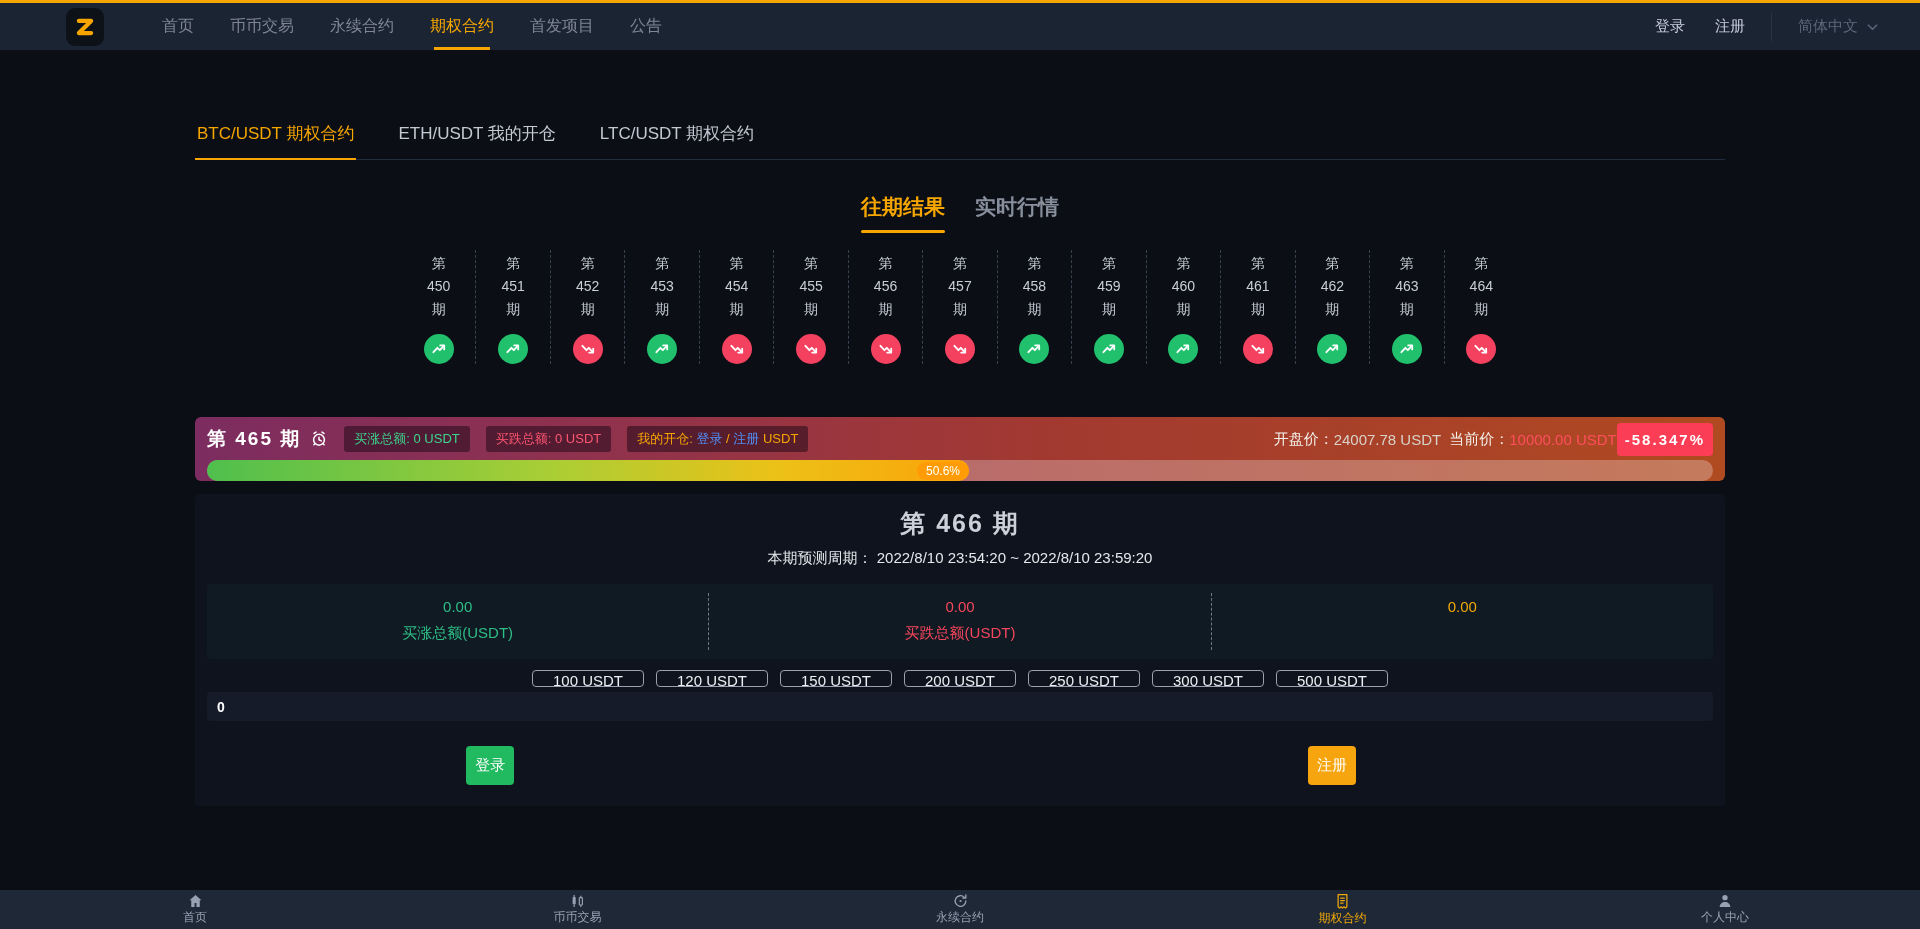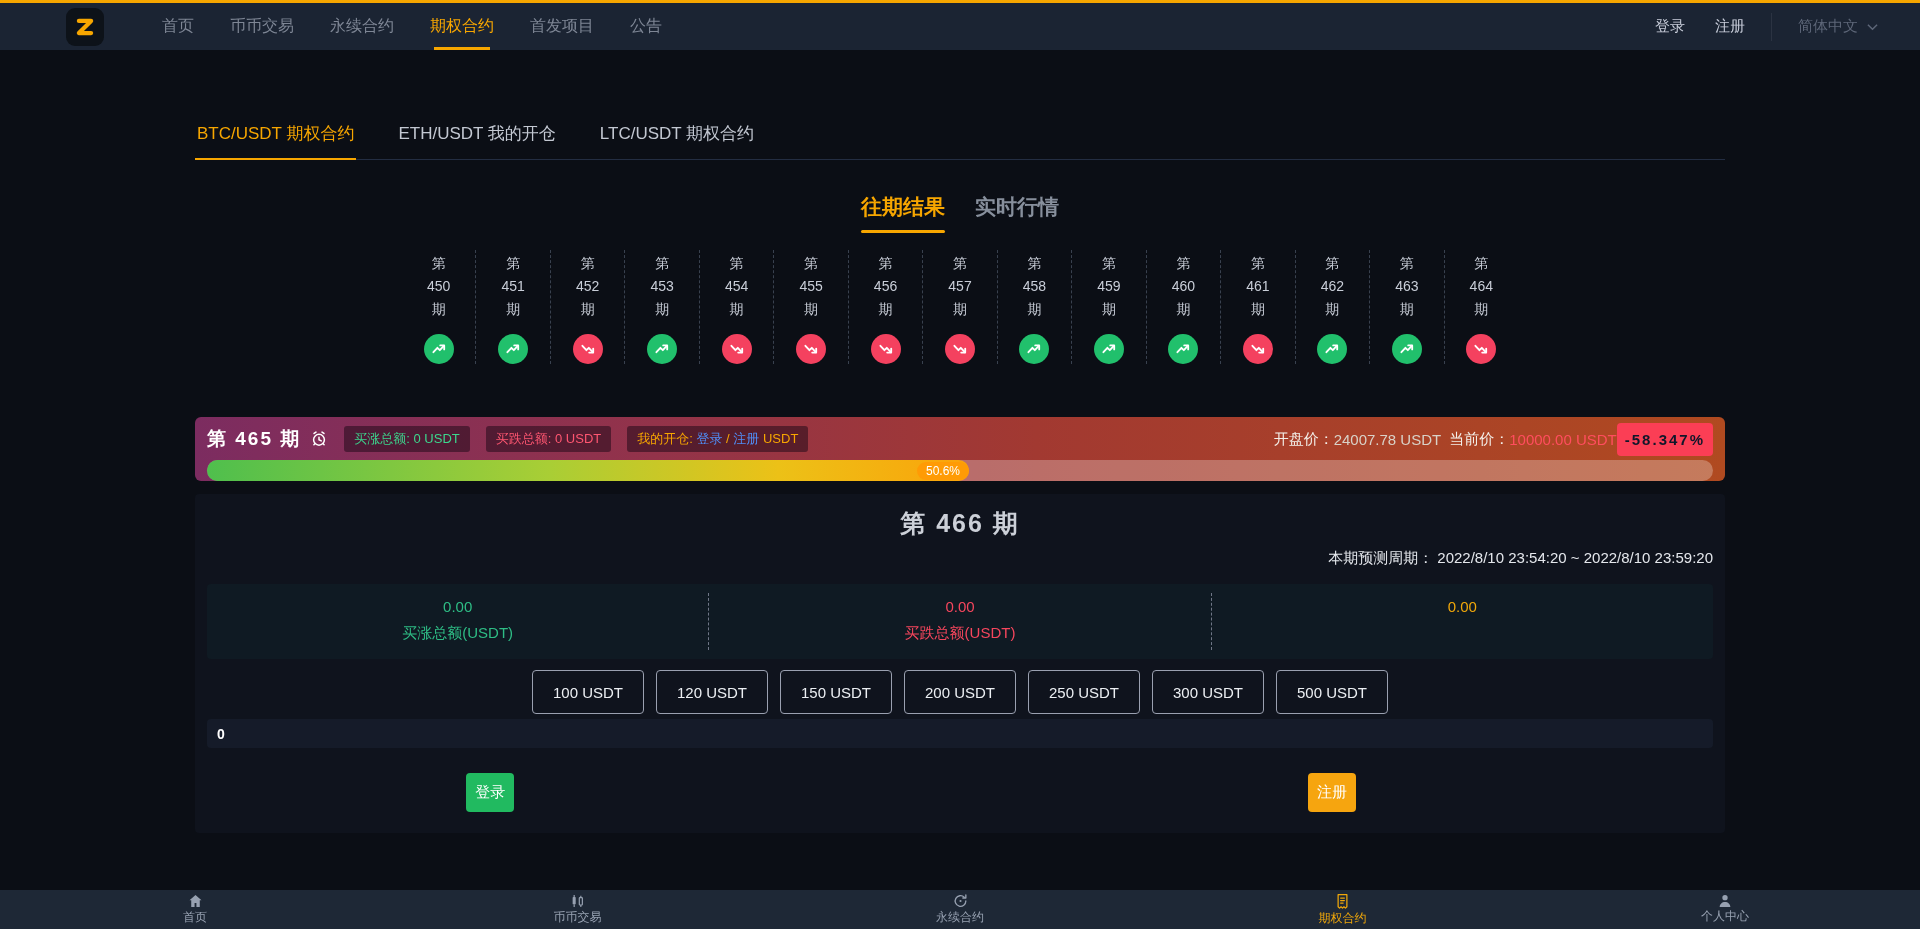--- a/index.html
+++ b/index.html
@@ -48,55 +48,55 @@
   .banner-title { font-size:19px; font-weight:bold; color:#fff; letter-spacing:2px; display:flex; gap:9px; align-items:center; white-space:nowrap; }
   .badge { background:rgba(24,6,20,0.5); border-radius:3px; padding:4px 10px; font-size:13px; white-space:nowrap; }
   .badge.up-badge { color:#3cd68d; }
   .badge.down-badge { color:#ff5671; }
   .badge.pos-badge { color:#f7a600; }
   .badge .link { color:#4f8ef7; cursor:pointer; }
   .banner-info { margin-left:auto; display:flex; align-items:center; font-size:15px; white-space:nowrap; }
   .info-label { color:#f3efe9; }
   .open-value { color:#d9d2c8; margin-right:8px; }
   .cur-value { color:#ff4d5e; }
-  .change-badge { background:#fb3e55; color:#0f172a; border-radius:4px; padding:8px 8px; font-weight:bold; letter-spacing:2px; font-size:15px; }
+  .change-badge { background:#fb3e55; color:#ffffff; border-radius:4px; padding:8px 8px; font-weight:bold; letter-spacing:2px; font-size:15px; }
   .progress-track { margin-top:8px; height:21px; border-radius:11px; background:rgba(255,255,255,0.27); }
   .progress-fill { height:100%; border-radius:11px; display:flex; align-items:center; justify-content:flex-end;
     background:linear-gradient(90deg,#4fbf4d 0%,#a9ce35 45%,#ecc117 75%,#fba30a 100%); }
   .progress-label { background:#ff9b05; border-radius:11px; padding:2px 9px; font-size:12px; color:#fff; white-space:nowrap; }
   
   .panel { margin-top:13px; background:#0f131d; border-radius:4px; padding:13px 12px 20px; }
   .panel-title { text-align:center; font-size:25px; font-weight:bold; color:#ccd0d8; letter-spacing:2px; }
-  .panel-sub { text-align:right; font-size:15px; color:#e4e7ec; margin-top:9px; }
+  .panel-sub { text-align:center; font-size:15px; color:#e4e7ec; margin-top:9px; }
   .stats { margin-top:16px; background:#0f1a23; border-radius:4px; display:flex; padding:9px 0; }
   .stat { flex:1; text-align:center; font-size:15px; padding:5px 0 7px; }
   .stat + .stat { border-left:1px dashed #6f7787; }
   .stat-label { margin-top:9px; }
   .stat.green { color:#2ebd85; }
   .stat.red { color:#f6465d; }
   .stat.orange { color:#f0a70a; }
   .amounts { margin-top:11px; display:flex; justify-content:center; gap:12px; }
-  .amount-btn { width:112px; height:44px; border:1px solid #9aa0b0; border-radius:4px; color:#eceff3;
+  .amount-btn { width:112px; height:17px; border:1px solid #9aa0b0; border-radius:4px; color:#eceff3;
     font-size:15px; background:transparent; cursor:pointer; font-family:inherit; }
   .bet-input { display:block; width:100%; margin-top:5px; height:29px; background:#151b29; border:none; outline:none;
     border-radius:4px; color:#fff; font-size:14px; font-weight:bold; padding:0 10px; font-family:inherit; }
   .actions { margin-top:25px; position:relative; height:40px; }
   .action-btn { position:absolute; top:0; transform:translateX(-50%); min-width:47px; height:39px; border:none;
     border-radius:4px; color:#fff; font-size:15px; cursor:pointer; font-family:inherit; padding:0 9px; }
   .login-btn { left:18.8%; background:#21ba60; }
   .register-btn { left:74.7%; background:#f6a50f; }
   
   .footer { position:absolute; left:0; bottom:0; width:100%; height:39px; background:#1e2836; }
   .footer-inner { width:1530px; margin:0 auto; position:relative; height:100%; }
   .footer-item { position:absolute; top:3px; transform:translateX(-50%); display:flex; flex-direction:column;
     align-items:center; color:#97a1b1; font-size:12px; cursor:pointer; white-space:nowrap; }
   .footer-item.active { color:#f0a70a; }
   .footer-item svg { display:block; }
   .footer-item .label { margin-top:2px; line-height:13px; }
-  .fp0 { left:0; } .fp1 { left:25%; } .fp2 { left:50%; } .fp3 { left:75%; } .fp4 { left:100%;font-family:Liberation Mono, monospace; }
+  .fp0 { left:0; } .fp1 { left:25%; } .fp2 { left:50%; } .fp3 { left:75%; } .fp4 { left:100%; }
 </style>
 </head>
 <body>
 
 <div class="topline"></div>
 
 <div class="nav">
   <div class="logo">
     <svg width="26" height="26" viewBox="0 0 32 32">
       <path d="M8.5 8.5 H23.5 M23.5 8.5 L8.5 23.5 M8.5 23.5 H23.5" stroke="#f7a600" stroke-width="5.2" stroke-linecap="round" fill="none"></path>

